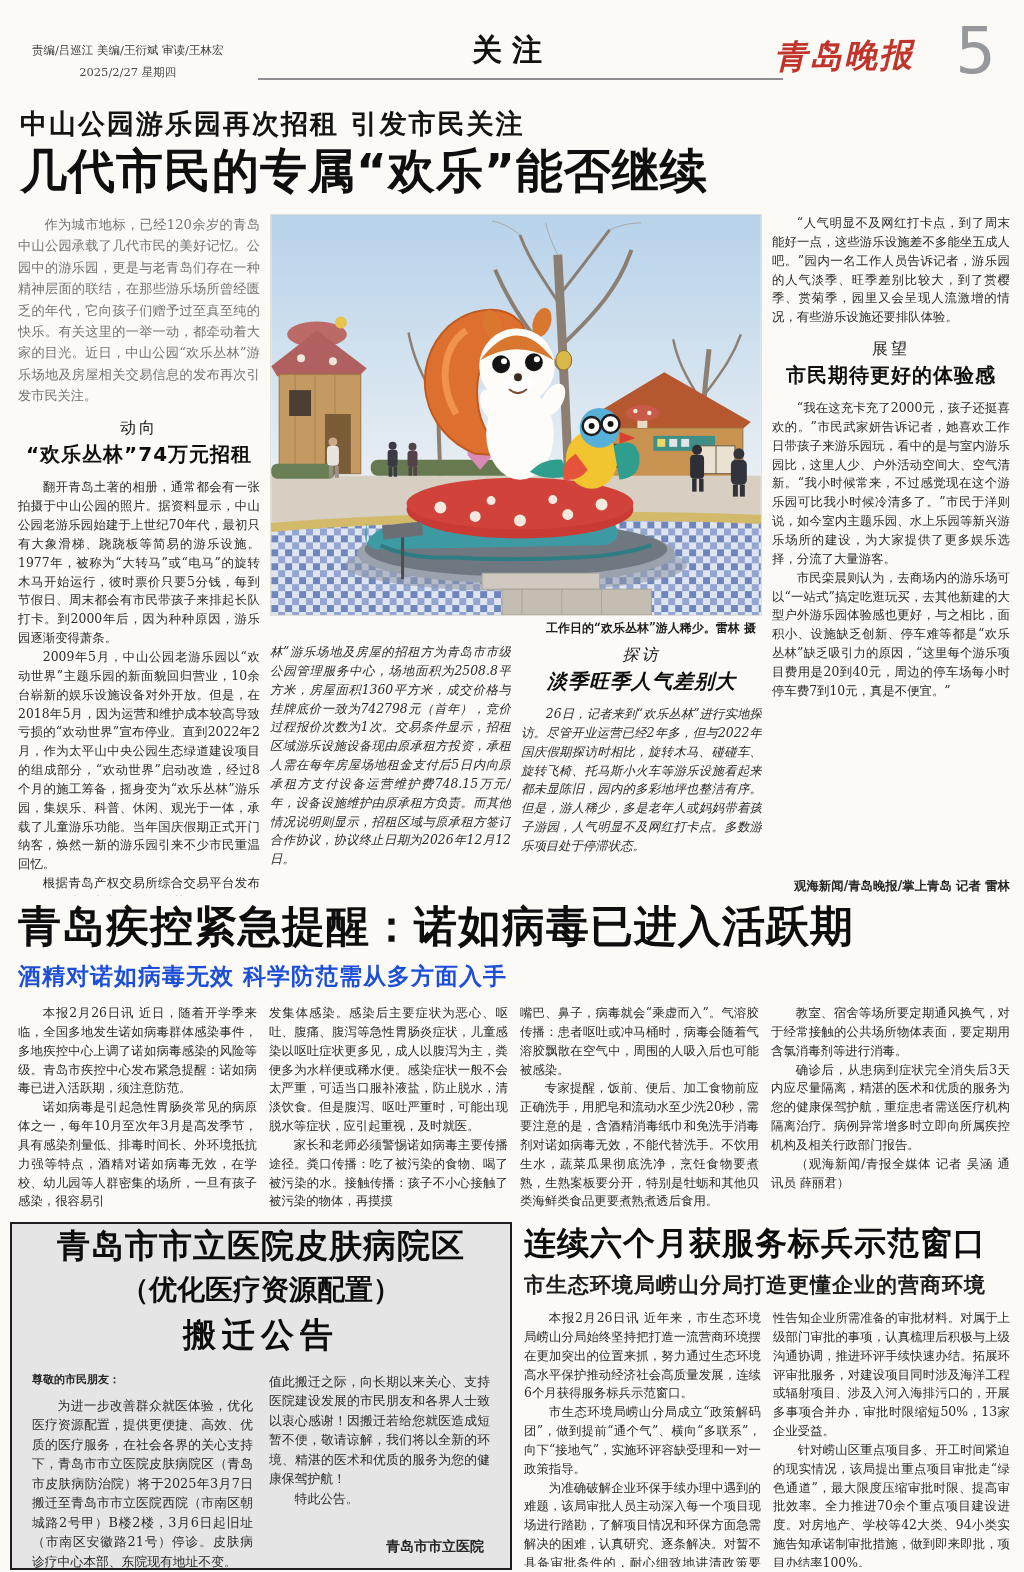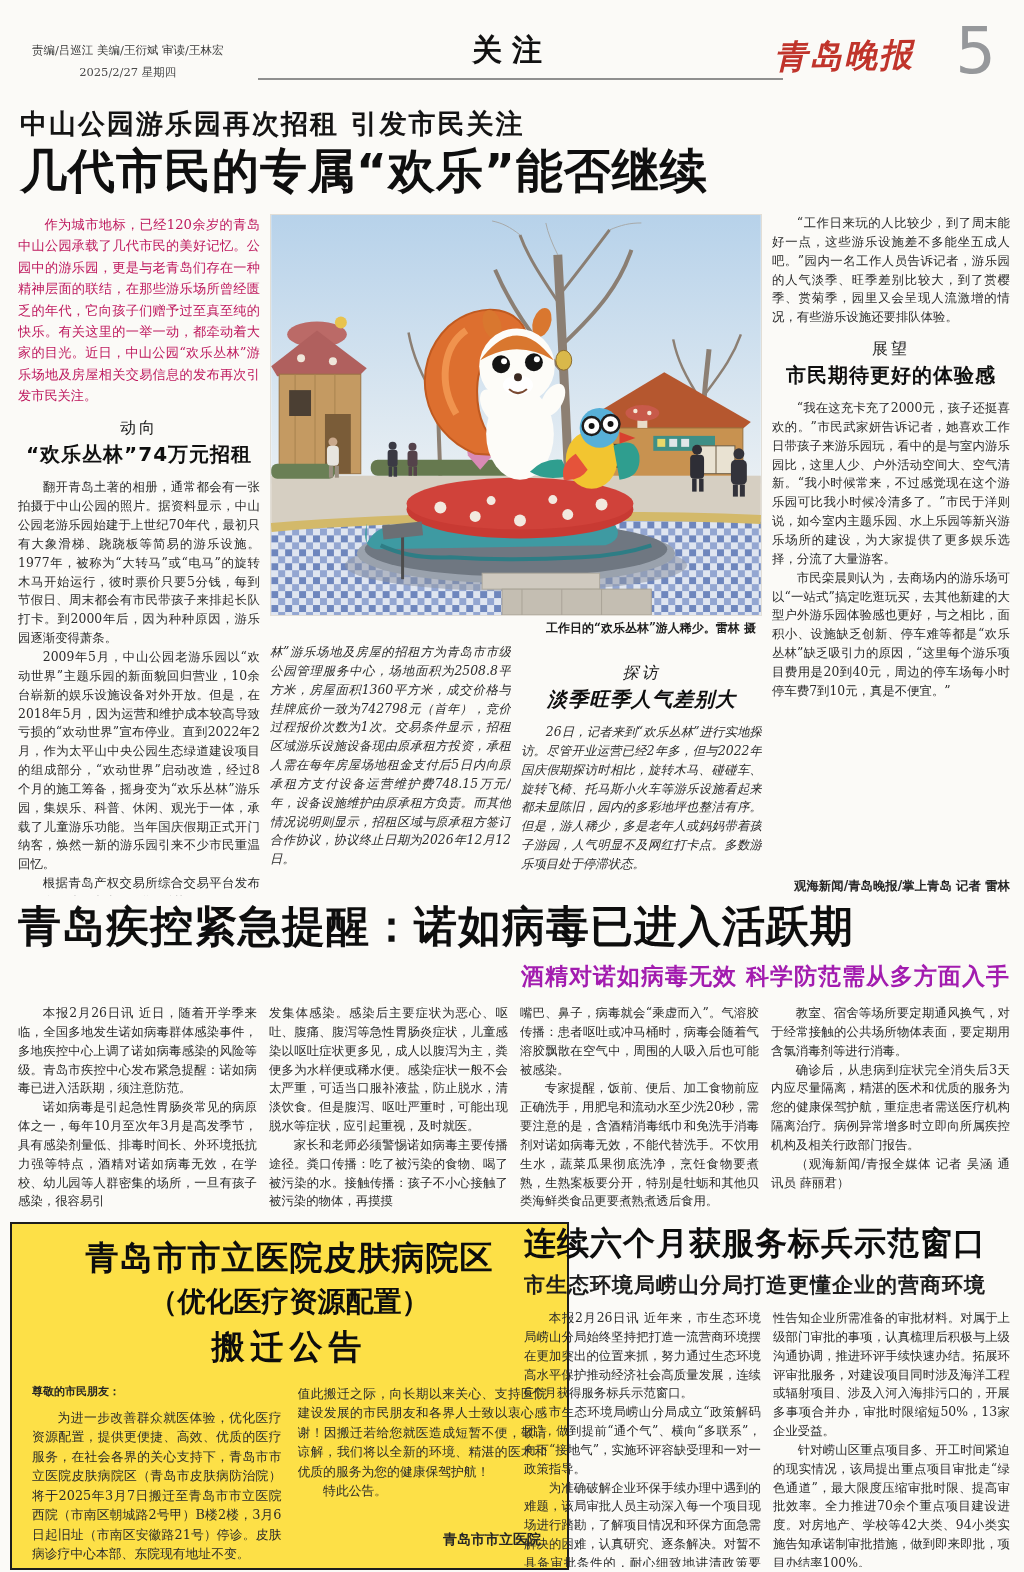--- a/index.html
+++ b/index.html
@@ -30,47 +30,47 @@
     letter-spacing:1px; color:#0f0f0f; font-family:"DejaVu Sans","Liberation Sans",sans-serif; }
   .a1-cols { position:absolute; left:18px; top:214px; width:992px; height:682px;
     display:flex; gap:10px; }
   .col-left  { width:242px; height:100%; overflow:hidden; }
   .col-mid   { width:492px; }
   .col-right { width:238px; height:100%; overflow:hidden; display:flex; flex-direction:column; }
 
   .body-text p { font-size:12.4px; line-height:1.52; text-align:justify; text-indent:2em;
     color:#2b2b2b; margin:0; }
   .cont p:first-child { text-indent:0; }
-  .intro p { font-size:13.2px; line-height:1.62; color:#be185d; }
+  .intro p { font-size:13.2px; line-height:1.62; color:#737373; }
   .sec-label { text-align:center; font-size:16px; letter-spacing:3px; color:#1a1a1a;
     margin:12px 0 2px; }
   .sec-title { text-align:center; font-size:20px; font-weight:800; color:#0f0f0f;
     margin:0 0 10px; font-family:"DejaVu Sans","Liberation Sans",sans-serif; letter-spacing:1px; }
   .byline { font-size:12.4px; font-weight:700; text-align:right; margin-top:4px; line-height:1.5; }
   .grow { flex:1 1 auto; overflow:hidden; }
 
   .photo { width:492px; height:402px; background:#fff; border:1px solid #e2ded6; }
   .photo svg { display:block; }
   .caption { font-size:12px; font-weight:700; text-align:right; padding:4px 6px 2px 0;
     color:#1c1c1c; }
   .mid-row { display:flex; gap:10px; margin-top:4px; }
   .mid-row > div { width:241px; height:246px; overflow:hidden;font-style:italic; }
 
   
   .a2 { position:absolute; left:18px; top:898px; width:992px; }
   .a2-headline { font-size:43px; font-weight:800; letter-spacing:1px; color:#0e0e0e;
     font-family:"DejaVu Sans","Liberation Sans",sans-serif; }
-  .a2-subtitle { font-size:23px; font-weight:600; color:#a21caf; margin-top:5px;
-    letter-spacing:1px; font-family:"DejaVu Sans","Liberation Sans",sans-serif;text-align:right; }
+  .a2-subtitle { font-size:23px; font-weight:600; color:#1d4ed8; margin-top:5px;
+    letter-spacing:1px; font-family:"DejaVu Sans","Liberation Sans",sans-serif; }
   .a2-cols { display:flex; gap:12px; margin-top:12px; }
   .a2-cols > div { flex:1 1 0; height:224px; overflow:hidden; }
 
   
-  .notice { position:absolute; left:10px; top:1222px; width:559px; height:348px;
-    border:2.5px solid #1d1d1d; background:#fde047; padding:12px 20px 10px; }
+  .notice { position:absolute; left:10px; top:1222px; width:502px; height:348px;
+    border:2.5px solid #1d1d1d; background:#e5e5e5; padding:0 20px 10px; }
   .notice-t1 { text-align:center; font-size:33px; font-weight:800; color:#0d0d0d;
     font-family:"DejaVu Sans","Liberation Sans",sans-serif; letter-spacing:1px; }
   .notice-t2 { text-align:center; font-size:28px; font-weight:800; color:#0d0d0d;
     font-family:"DejaVu Sans","Liberation Sans",sans-serif; margin-top:2px; }
   .notice-t3 { text-align:center; font-size:33px; font-weight:800; color:#0d0d0d;
     font-family:"DejaVu Sans","Liberation Sans",sans-serif; margin-top:4px; letter-spacing:6px; }
   .notice-body { display:flex; gap:16px; margin-top:14px; }
   .notice-body > div { flex:1 1 0; overflow:hidden; }
   .salutation { font-size:11px; font-weight:700; margin-bottom:9px; }
   .notice-body p { font-size:12.8px; }
@@ -298,32 +298,32 @@
             <rect x="112" y="310" width="40" height="14" fill="#6b6f74" transform="rotate(-6 132 317)"></rect>
           </g>
         </svg>
       </div>
       <div class="caption">工作日的“欢乐丛林”游人稀少。雷林 摄</div>
       <div class="mid-row">
         <div class="body-text cont">
             <p>林”游乐场地及房屋的招租方为青岛市市级公园管理服务中心，场地面积为2508.8平方米，房屋面积1360平方米，成交价格与挂牌底价一致为742798元（首年），竞价过程报价次数为1次。交易条件显示，招租区域游乐设施设备现由原承租方投资，承租人需在每年房屋场地租金支付后5日内向原承租方支付设备运营维护费748.15万元/年，设备设施维护由原承租方负责。而其他情况说明则显示，招租区域与原承租方签订合作协议，协议终止日期为2026年12月12日。</p>
           </div>
         <div class="body-text">
-          <div class="sec-label" style="margin-top:20px">探访</div>
+          <div class="sec-label" style="margin-top:2px">探访</div>
           <div class="sec-title">淡季旺季人气差别大</div>
           <div>
               <p>26日，记者来到“欢乐丛林”进行实地探访。尽管开业运营已经2年多，但与2022年国庆假期探访时相比，旋转木马、碰碰车、旋转飞椅、托马斯小火车等游乐设施看起来都未显陈旧，园内的多彩地坪也整洁有序。但是，游人稀少，多是老年人或妈妈带着孩子游园，人气明显不及网红打卡点。多数游乐项目处于停滞状态。</p>
             </div>
         </div>
       </div>
     </div>
 
     <div class="col-right body-text">
       <div>
-          <p>“工作日来玩的人比较少，到了周末能好一点，这些游乐设施差不多能坐五成人吧。”园内一名工作人员告诉记者，游乐园的人气淡季、旺季差别比较大，到了赏樱季、赏菊季，园里又会呈现人流激增的情况，有些游乐设施还要排队体验。</p>
+          <p>“人气明显不及网红打卡点，到了周末能好一点，这些游乐设施差不多能坐五成人吧。”园内一名工作人员告诉记者，游乐园的人气淡季、旺季差别比较大，到了赏樱季、赏菊季，园里又会呈现人流激增的情况，有些游乐设施还要排队体验。</p>
         </div>
       <div class="sec-label">展望</div>
       <div class="sec-title">市民期待更好的体验感</div>
       <div class="grow">
           <p>“我在这充卡充了2000元，孩子还挺喜欢的。”市民武家妍告诉记者，她喜欢工作日带孩子来游乐园玩，看中的是与室内游乐园比，这里人少、户外活动空间大、空气清新。“我小时候常来，不过感觉现在这个游乐园可比我小时候冷清多了。”市民于洋则说，如今室内主题乐园、水上乐园等新兴游乐场所的建设，为大家提供了更多娱乐选择，分流了大量游客。</p>
           <p>市民栾晨则认为，去商场内的游乐场可以“一站式”搞定吃逛玩买，去其他新建的大型户外游乐园体验感也更好，与之相比，面积小、设施缺乏创新、停车难等都是“欢乐丛林”缺乏吸引力的原因，“这里每个游乐项目费用是20到40元，周边的停车场每小时停车费7到10元，真是不便宜。”</p>
         </div>
       <div class="byline">观海新闻/青岛晚报/掌上青岛 记者 雷林</div>
     </div>
   </div>

